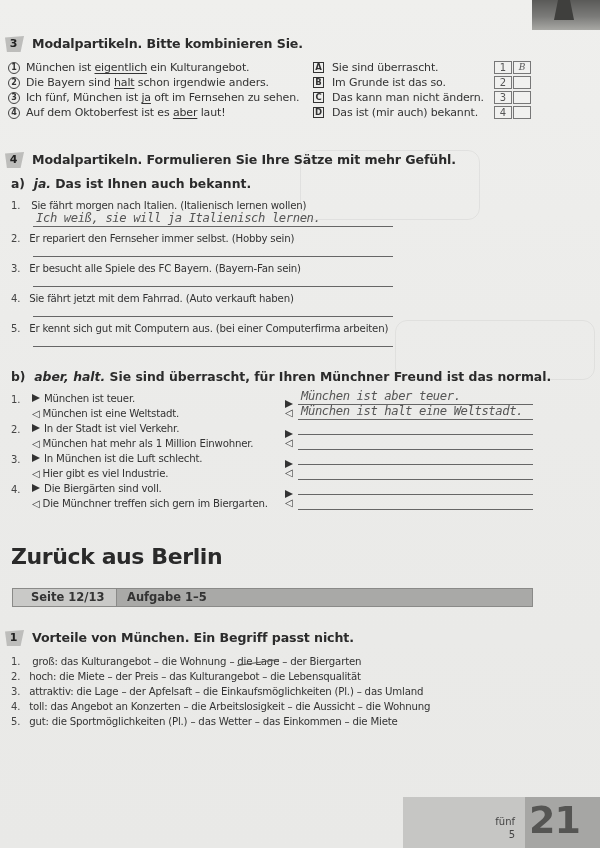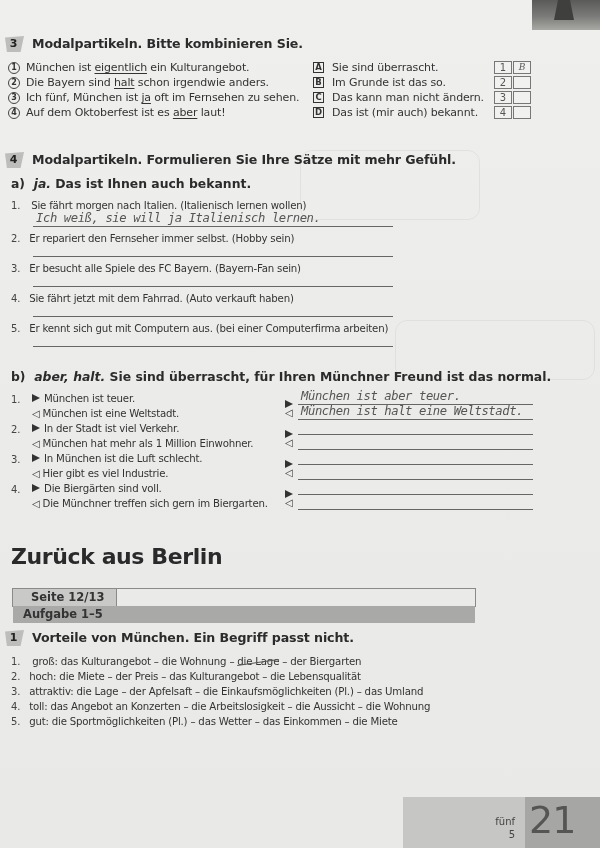--- a/index.html
+++ b/index.html
@@ -48,31 +48,31 @@
     .line { position: absolute; height: 1px; background: #666; }
     .hand-text { font-family: "DejaVu Sans Mono", monospace; font-style: italic; font-size: 12.2px; color: #555;
       letter-spacing: -0.4px; }
 
     .tri-filled { display: inline-block; width: 0; height: 0; border-top: 4.5px solid transparent;
       border-bottom: 4.5px solid transparent; border-left: 8px solid #333; margin-right: 4px; vertical-align: 0px; }
     .tri-open { display: inline-block; font-size: 10px; color: #333; margin-right: 3px; }
 
     .big-heading { font-weight: bold; font-size: 22px; color: #2a2a2a; letter-spacing: -0.4px; }
 
-    .seite-bar { position: absolute; left: 12px; top: 588px; width: 464px; height: 19px;
-      border: 1px solid #8a8a88; display: flex; flex-direction: column; }
+    .seite-bar { position: absolute; left: 12px; top: 588px; width: 521px; height: 19px;
+      border: 1px solid #8a8a88; display: flex; }
     .seite-cell-1 { width: 104px; background: #c9c9c7; border-right: 1px solid #8a8a88;
       font-weight: bold; font-size: 11.5px; color: #333; padding-left: 18px; line-height: 17px; }
     .seite-cell-2 { flex: 1; background: #a9a9a7; font-weight: bold; font-size: 11.5px; color: #333;
       padding-left: 10px; line-height: 17px; }
 
     .footer-bar { position: absolute; left: 403px; top: 797px; width: 197px; height: 51px; display: flex; }
     .footer-left { width: 122px; background: #c6c6c4; text-align: right; padding-right: 10px; padding-top: 18px;
       font-size: 10px; color: #444; line-height: 13px; }
-    .footer-right { flex: 1; background: #a6a6a4; font-weight: normal; font-size: 38px; color: #555553;
+    .footer-right { flex: 1; background: #a6a6a4; font-weight: bold; font-size: 38px; color: #555553;
       line-height: 46px; padding-left: 4px; letter-spacing: -1px; }
 
     .strike { position: relative; text-align: right; }
     .strike::after { content: ""; position: absolute; left: 0; right: 0; top: 6px; height: 1px; background: #555;
       transform: rotate(-8deg); }
   </style>
 </head>
 <body>
 
 <div class="page">

